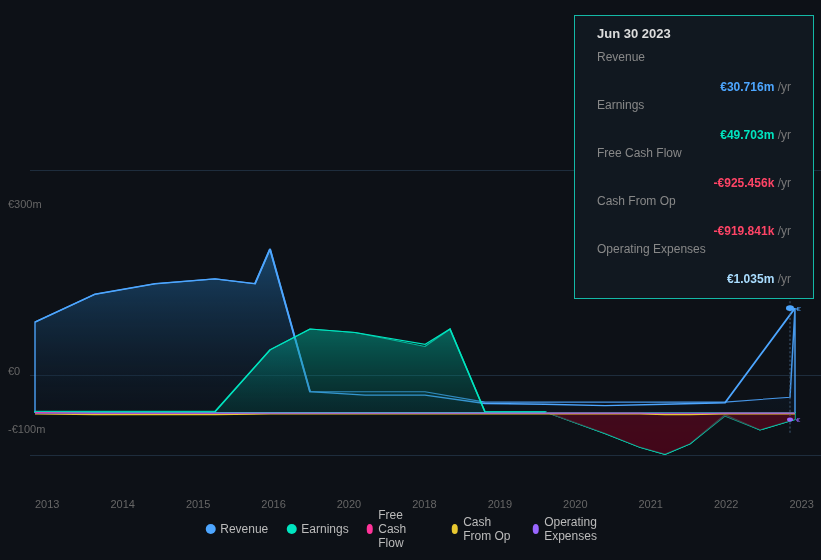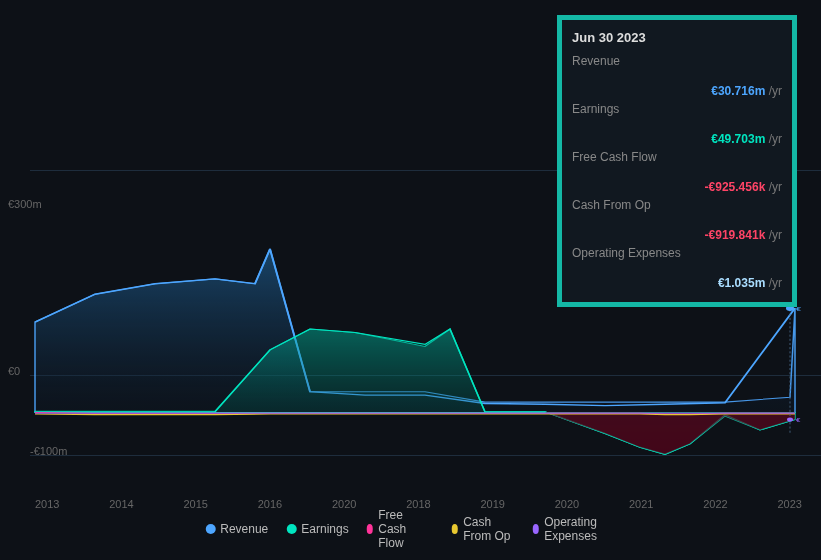--- a/index.html
+++ b/index.html
@@ -10,24 +10,24 @@
       font-family: Arial, sans-serif;
       color: #ccc;
       overflow: hidden;
       position: relative;
     }
 
     
     .tooltip-box {
       position: absolute;
       top: 15px;
-      right: 24px;
+      right: 7px;
       background: #111820;
-      border: 5px solid #14b8a6;
-      padding: 10px 10px;
+      border: 1px solid #14b8a6;
+      padding: 10px 22px;
       min-width: 240px;
       z-index: 10;
     }
     .tooltip-date {
       font-size: 13px;
       font-weight: bold;
       color: #ddd;
       margin-bottom: 7px;
     }
     .tooltip-row {
@@ -121,21 +121,21 @@
     <span class="value val-cashop">-€919.841k <span style="color:#777;font-weight:normal">/yr</span></span>
   </div>
   <div class="tooltip-row">
     <span class="label">Operating Expenses</span>
     <span class="value val-opex">€1.035m <span style="color:#777;font-weight:normal">/yr</span></span>
   </div>
 </div>
 
 <div class="y-label" style="top: 158px; margin-top: 40px;">€300m</div>
 <div class="y-label" style="top: 365px;">€0</div>
-<div class="y-label" style="top: 445px; margin-left: 22px;">-€100m</div>
+<div class="y-label" style="top: 423px;">-€100m</div>
 
 <div class="gridline" style="top: 170px;"></div>
 <div class="gridline" style="top: 375px;"></div>
 <div class="gridline" style="top: 455px;"></div>
 
 <svg class="chart-svg" viewBox="0 0 821 510" preserveAspectRatio="none" style="top:155px; height: calc(100% - 205px);">
   <defs>
     <linearGradient id="revGrad" x1="0" y1="0" x2="0" y2="1">
       <stop offset="0%" stop-color="#1e5a8a" stop-opacity="0.8"></stop>
       <stop offset="100%" stop-color="#0d1a2a" stop-opacity="0.3"></stop>
@@ -168,21 +168,21 @@
 
   <line x1="790" y1="0" x2="790" y2="400" stroke="#4a6a8a" stroke-width="1" stroke-dasharray="3,3"></line>
 
   <circle cx="790" cy="220" r="4" fill="#4da6ff"></circle>
 
   <text x="796" y="224" fill="#4da6ff" font-size="9">€</text>
   <circle cx="790" cy="380" r="3" fill="#9966ff"></circle>
   <text x="796" y="383" fill="#9966ff" font-size="8">€</text>
 </svg>
 
-<div style="position:absolute; bottom:50px; left:30px; right:14px; display:flex; justify-content:space-between; padding: 5px 5px 0 5px; gap: 24px;">
+<div style="position:absolute; bottom:50px; left:30px; right:2px; display:flex; justify-content:space-between; padding: 5px 5px 0 5px; gap: 24px;">
   <span class="x-label">2013</span>
   <span class="x-label">2014</span>
   <span class="x-label">2015</span>
   <span class="x-label">2016</span>
   <span class="x-label">2020</span>
   <span class="x-label">2018</span>
   <span class="x-label">2019</span>
   <span class="x-label">2020</span>
   <span class="x-label">2021</span>
   <span class="x-label">2022</span>

